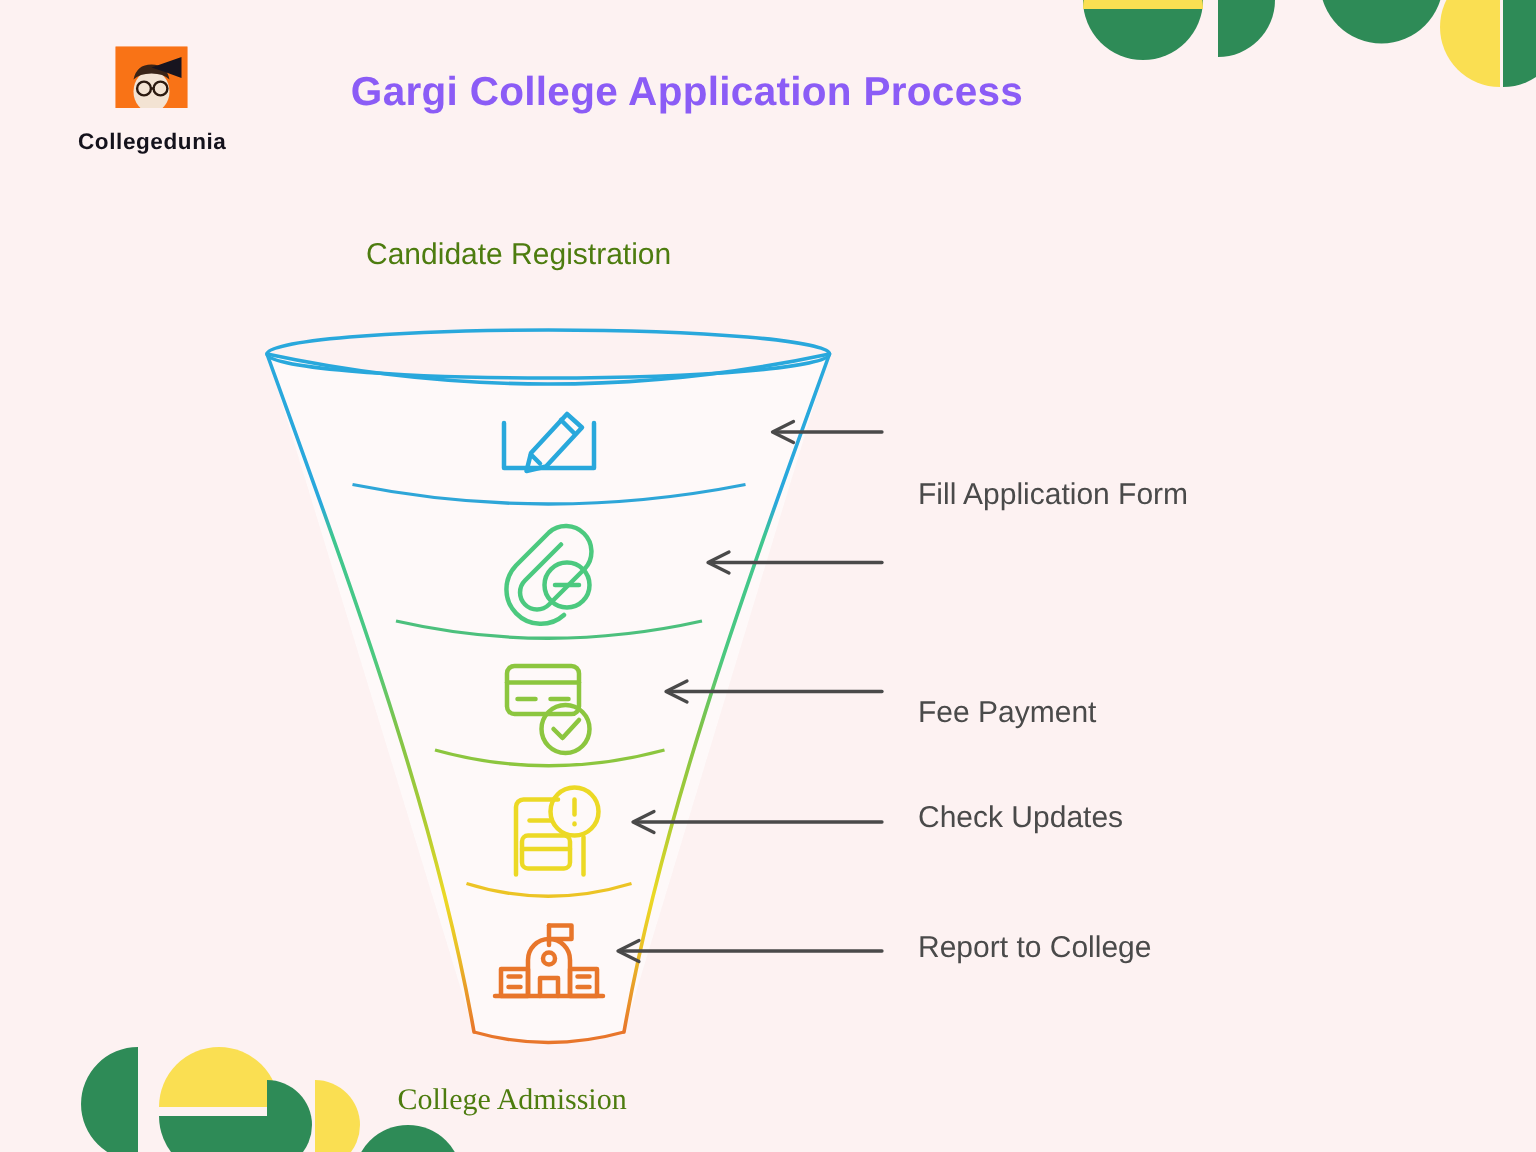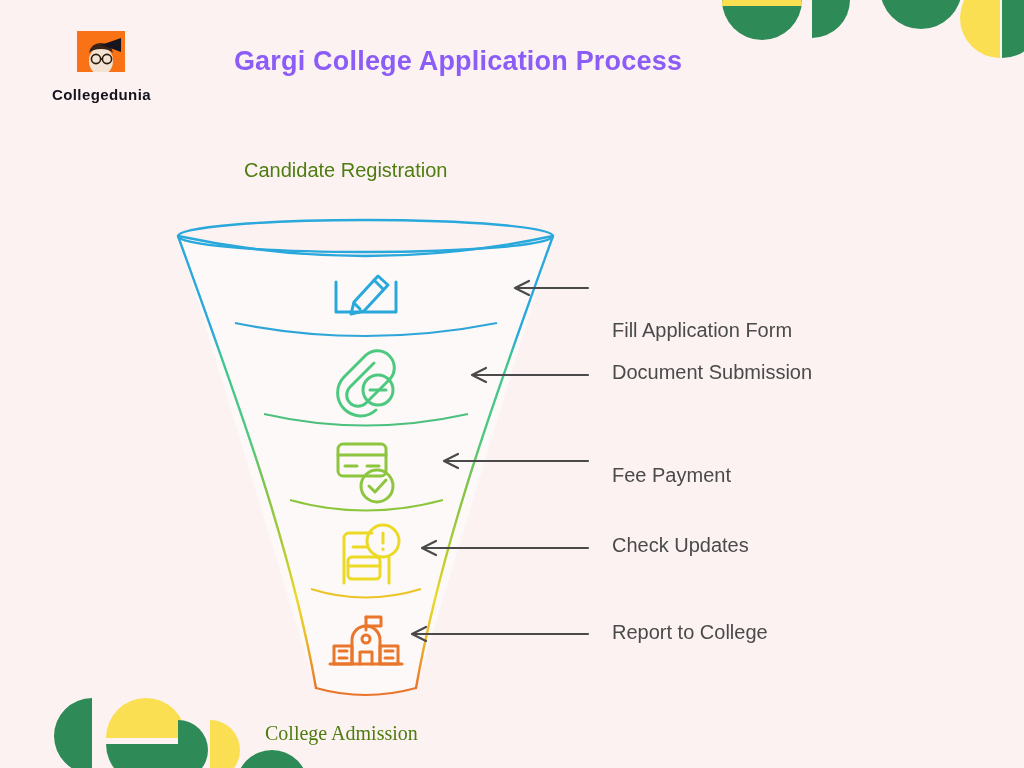--- a/index.html
+++ b/index.html
@@ -252,20 +252,19 @@
       </g>
 
       <g>
         <path d="M588 634 L414 634"></path>
         <path d="M426 627 L412 634 L426 641" stroke-linejoin="round"></path>
       </g>
     </g>
   </svg>
 
   <div class="step-label" id="lbl-0">Fill Application Form</div>
-  <div class="step-label" id="lbl-1">Document Submission</div>
   <div class="step-label" id="lbl-2">Fee Payment</div>
   <div class="step-label" id="lbl-4">Report to College</div>
   <div class="step-label" id="lbl-3">Check Updates</div>
 
   <div id="watermark"></div>
 
 </div>
 
 </body></html>

